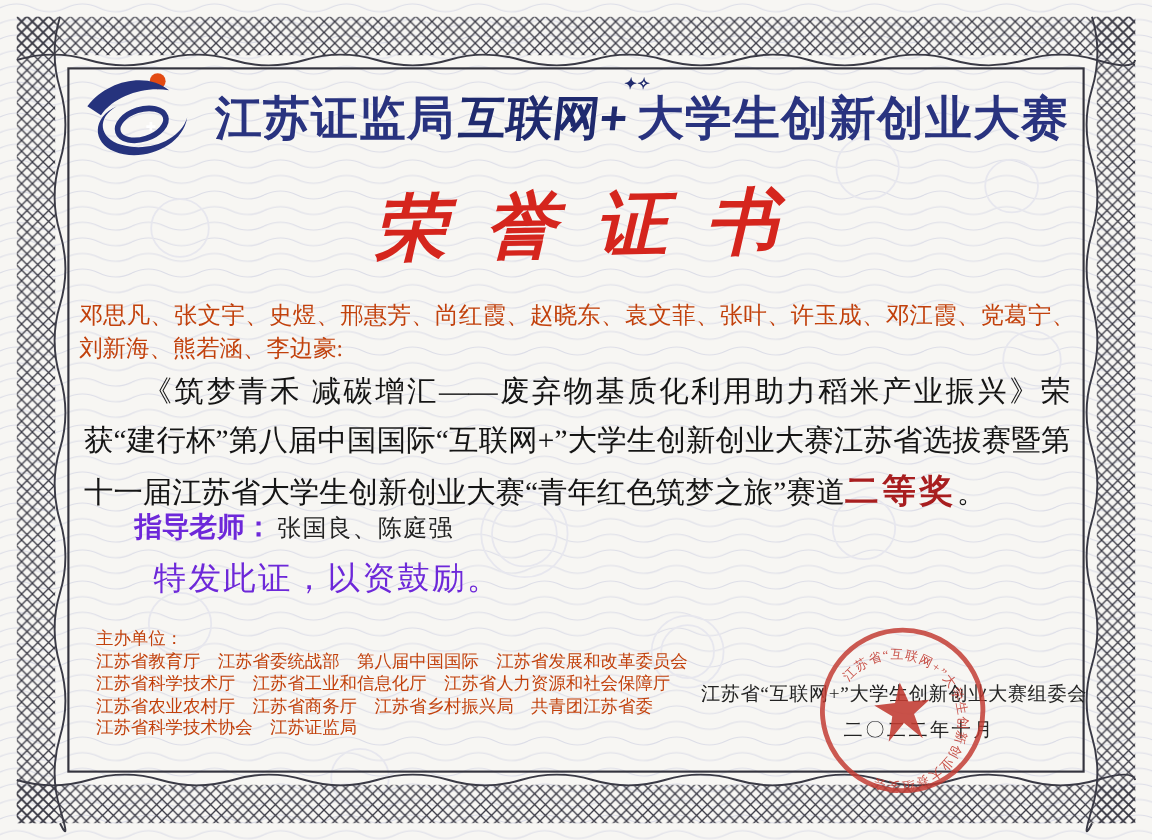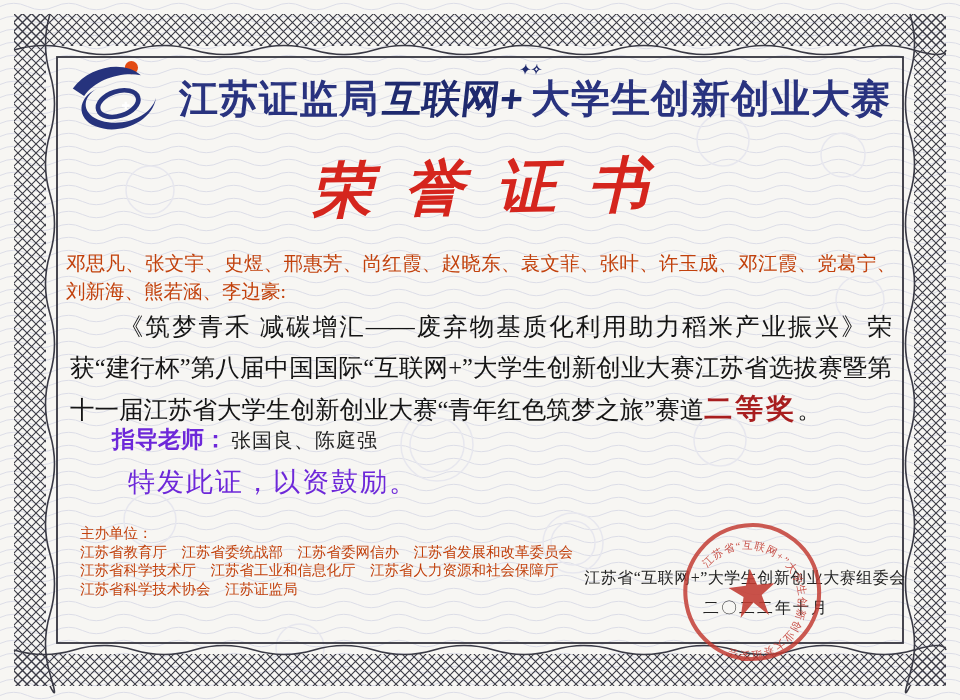--- a/index.html
+++ b/index.html
@@ -127,22 +127,23 @@
 
   <div class="layer advisor">
     <span class="advisor-label">指导老师：</span>
     <span class="advisor-names">张国良、陈庭强</span>
   </div>
 
   <div class="layer closing">特发此证，以资鼓励。</div>
 
   <div class="layer organizers">
     <div class="org-line">主办单位：</div>
-    <div class="org-line">江苏省教育厅　江苏省委统战部　江苏省委网信办　江苏省发展和改革委员会</div>
+    <div class="org-line">江苏省教育厅　江苏省委统战部　第八届中国国际　江苏省发展和改革委员会</div>
     <div class="org-line">江苏省科学技术厅　江苏省工业和信息化厅　江苏省人力资源和社会保障厅</div>
+    <div class="org-line">江苏省农业农村厅　江苏省商务厅　江苏省乡村振兴局　共青团江苏省委</div>
     <div class="org-line">江苏省科学技术协会　江苏证监局</div>
   </div>
 
   <div class="layer issuer">江苏省“互联网+”大学生创新创业大赛组委会</div>
   <div class="layer date">二〇二二年十月</div>
 
   <svg class="seal" width="152" height="152" viewBox="0 0 150 150">
     <circle cx="75" cy="77" r="66" fill="none" stroke="#c23b32" stroke-width="4" opacity="0.9"></circle>
     <defs>
       <path id="sealArc" d="M33.2 48.7 A51 51 0 1 1 33.1 48.8" fill="none"></path>

